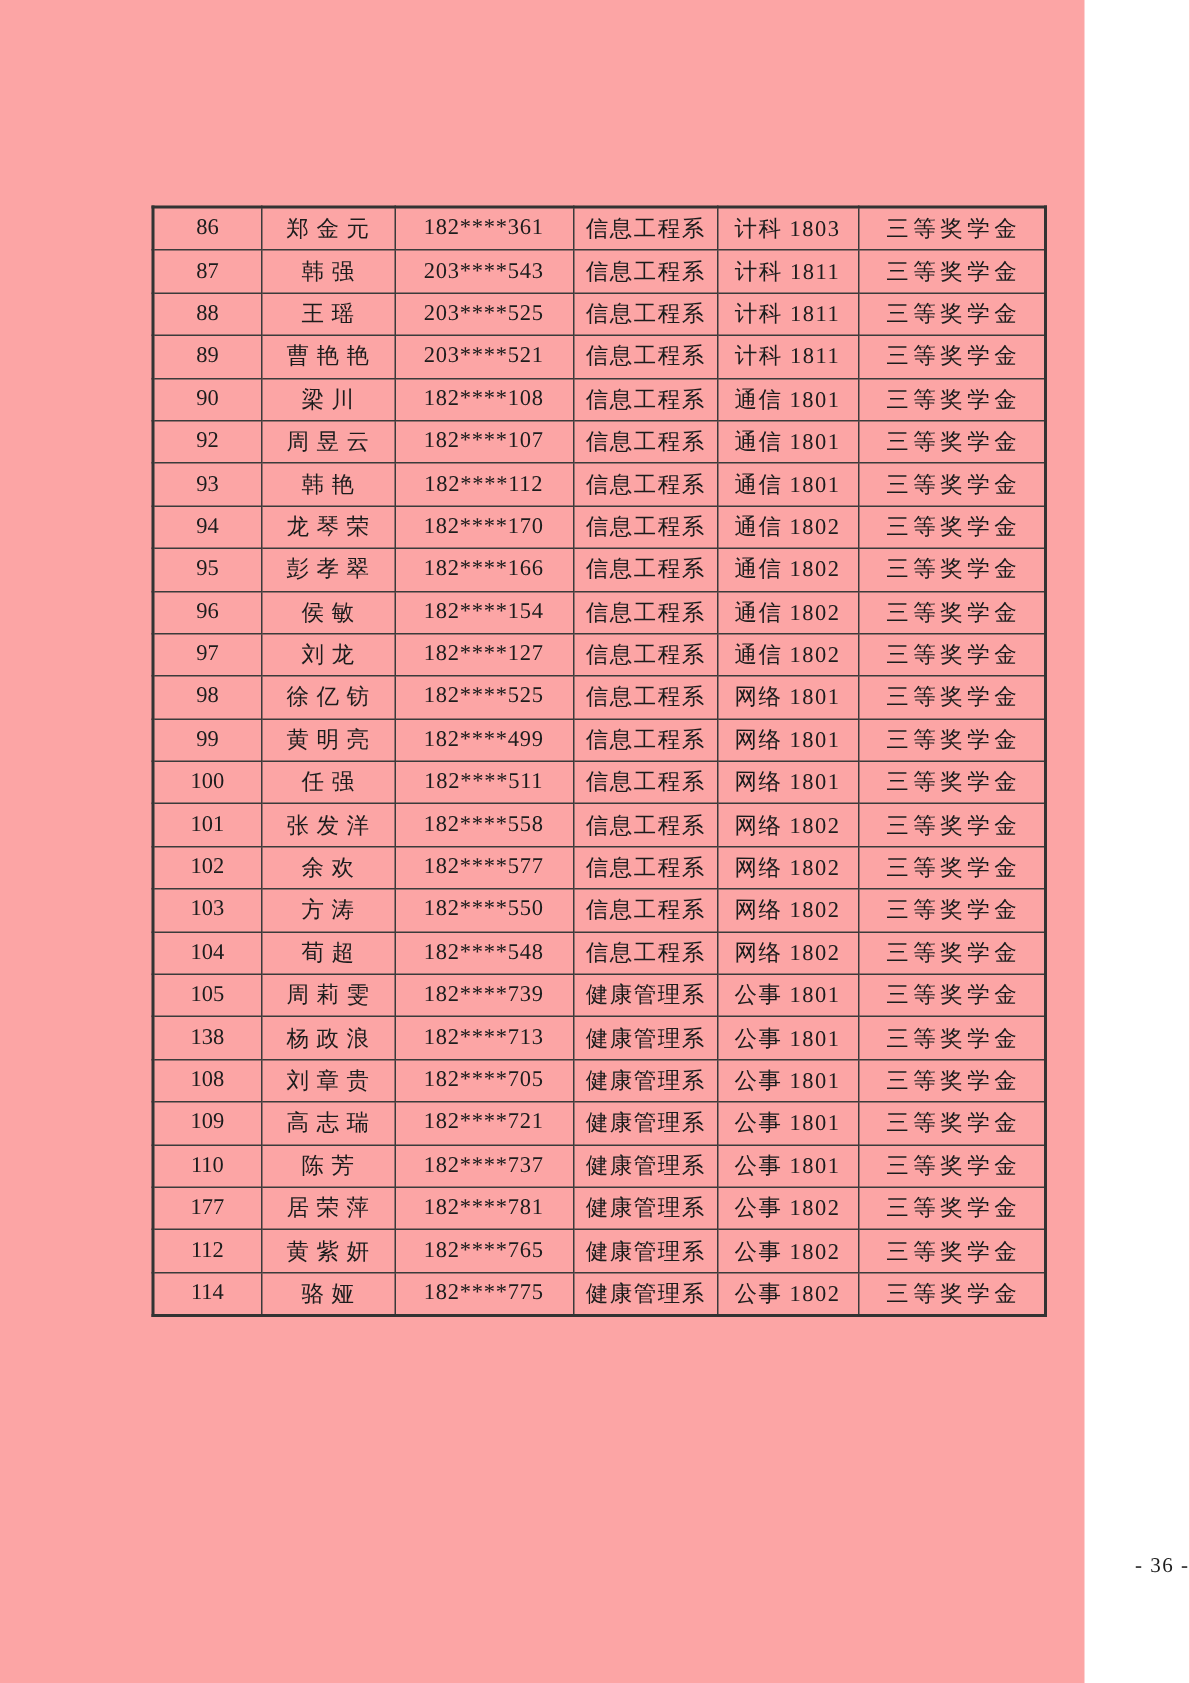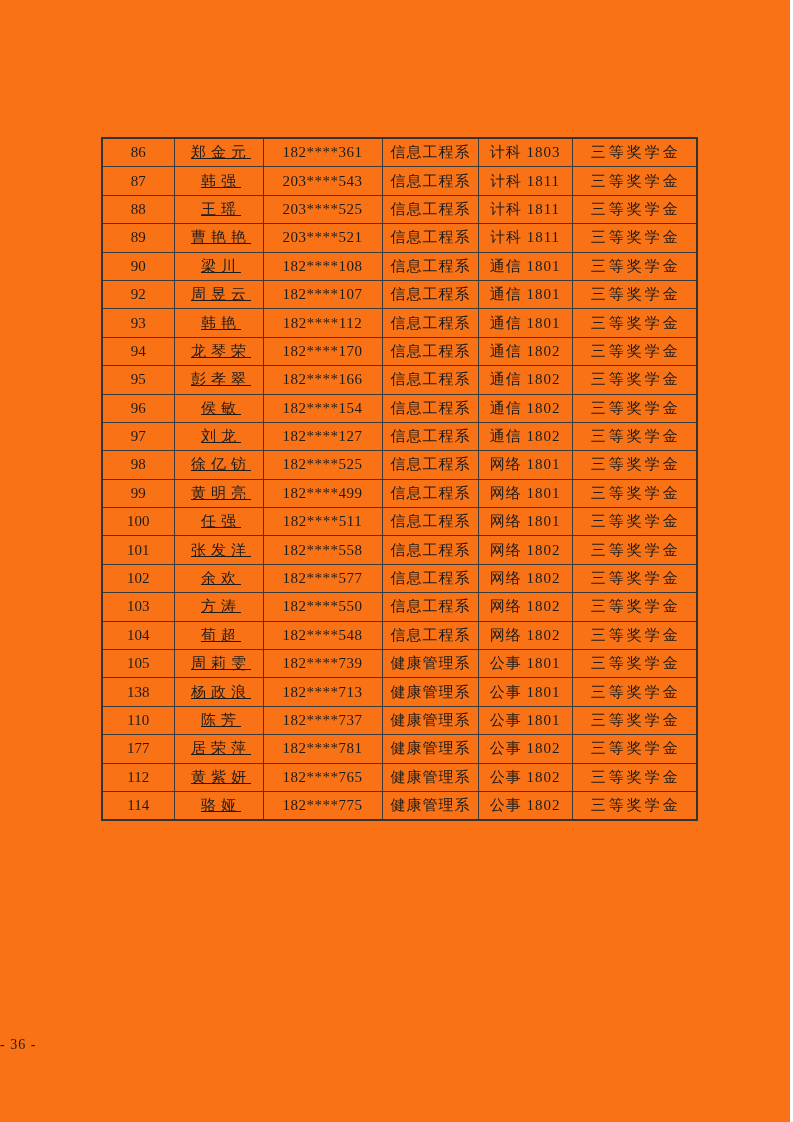--- a/index.html
+++ b/index.html
@@ -11,22 +11,22 @@
     height: 1122px;
     background: #ffffff;
     position: relative;
     font-family: "Liberation Serif", "DejaVu Serif", serif;
     color: #1c1c1c;
     overflow: hidden;
   }
   .page {
     position: absolute;
     left: 0; top: 0;
-    width: 790px; height: 1122px;
-    background: #f97316;
+    width: 723px; height: 1122px;
+    background: #fca5a5;
   }
   .table-wrap {
     position: absolute;
     left: 101px;
     top: 137px;
   }
   table.scholarship {
     border-collapse: collapse;
     table-layout: fixed;
     width: 595px;
@@ -49,21 +49,20 @@
   col.c-cls  { width: 94px; }
   col.c-awd  { width: 125px; }
 
   td.cell-no {
     font-size: 15px;
   }
   td.cell-name {
     font-size: 15px;
     letter-spacing: 5px;
     text-indent: 5px;
-    text-decoration: underline;
   }
   td.cell-student_id {
     font-size: 15px;
     letter-spacing: 0.5px;
     margin-left: 17px;
   }
   td.cell-department {
     font-size: 15px;
     letter-spacing: 1px;
     text-indent: 1px;
@@ -76,21 +75,21 @@
     font-size: 15px;
     letter-spacing: 3px;
     text-indent: 3px;
     margin-top: 27px;
   }
   .page-footer {
     position: absolute;
     left: 0;
     top: 1037px;
     width: 793px;
-    text-align: left;
+    text-align: right;
     font-size: 14px;
     color: #1c1c1c;
     letter-spacing: 1px;
   }
 </style>
 </head>
 <body>
 
 <div class="page">
 
@@ -259,20 +258,36 @@
           </tr>
           <tr>
             <td class="cell-no">138</td>
             <td class="cell-name">杨政浪</td>
             <td class="cell-student_id">182****713</td>
             <td class="cell-department">健康管理系</td>
             <td class="cell-class_name">公事 1801</td>
             <td class="cell-award">三等奖学金</td>
           </tr>
           <tr>
+            <td class="cell-no">108</td>
+            <td class="cell-name">刘章贵</td>
+            <td class="cell-student_id">182****705</td>
+            <td class="cell-department">健康管理系</td>
+            <td class="cell-class_name">公事 1801</td>
+            <td class="cell-award">三等奖学金</td>
+          </tr>
+          <tr>
+            <td class="cell-no">109</td>
+            <td class="cell-name">高志瑞</td>
+            <td class="cell-student_id">182****721</td>
+            <td class="cell-department">健康管理系</td>
+            <td class="cell-class_name">公事 1801</td>
+            <td class="cell-award">三等奖学金</td>
+          </tr>
+          <tr>
             <td class="cell-no">110</td>
             <td class="cell-name">陈芳</td>
             <td class="cell-student_id">182****737</td>
             <td class="cell-department">健康管理系</td>
             <td class="cell-class_name">公事 1801</td>
             <td class="cell-award">三等奖学金</td>
           </tr>
           <tr>
             <td class="cell-no">177</td>
             <td class="cell-name">居荣萍</td>

